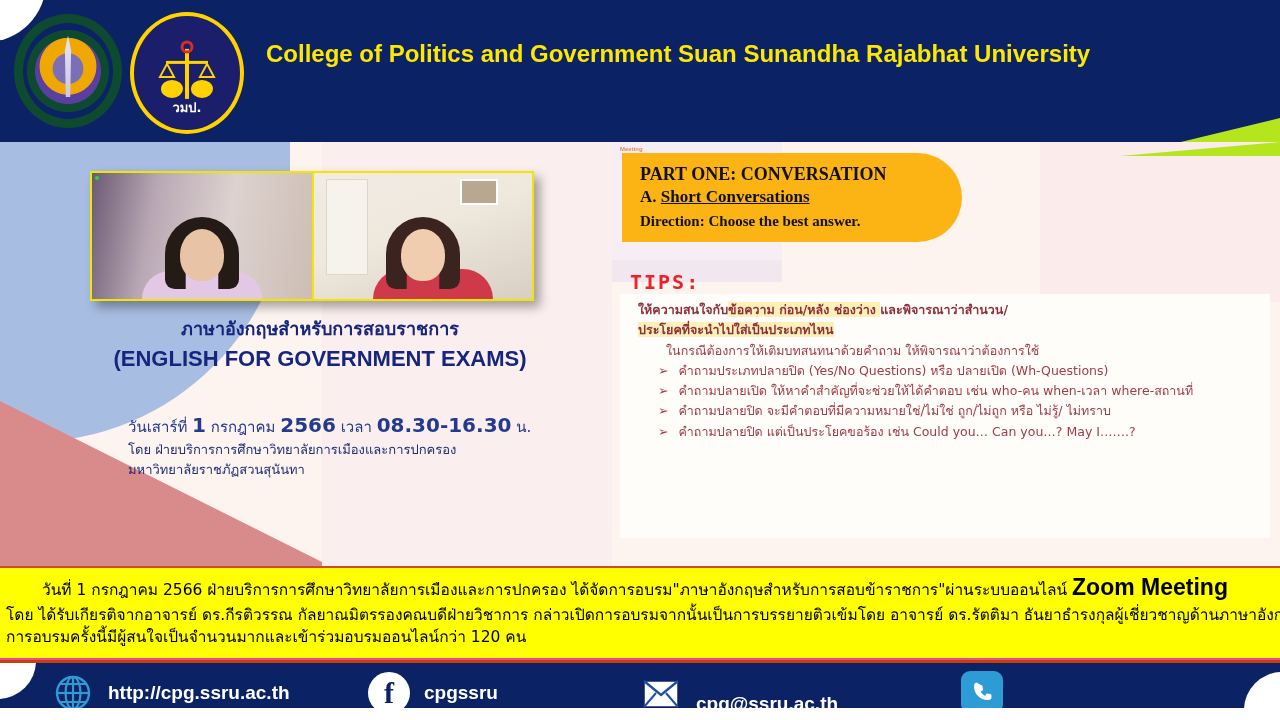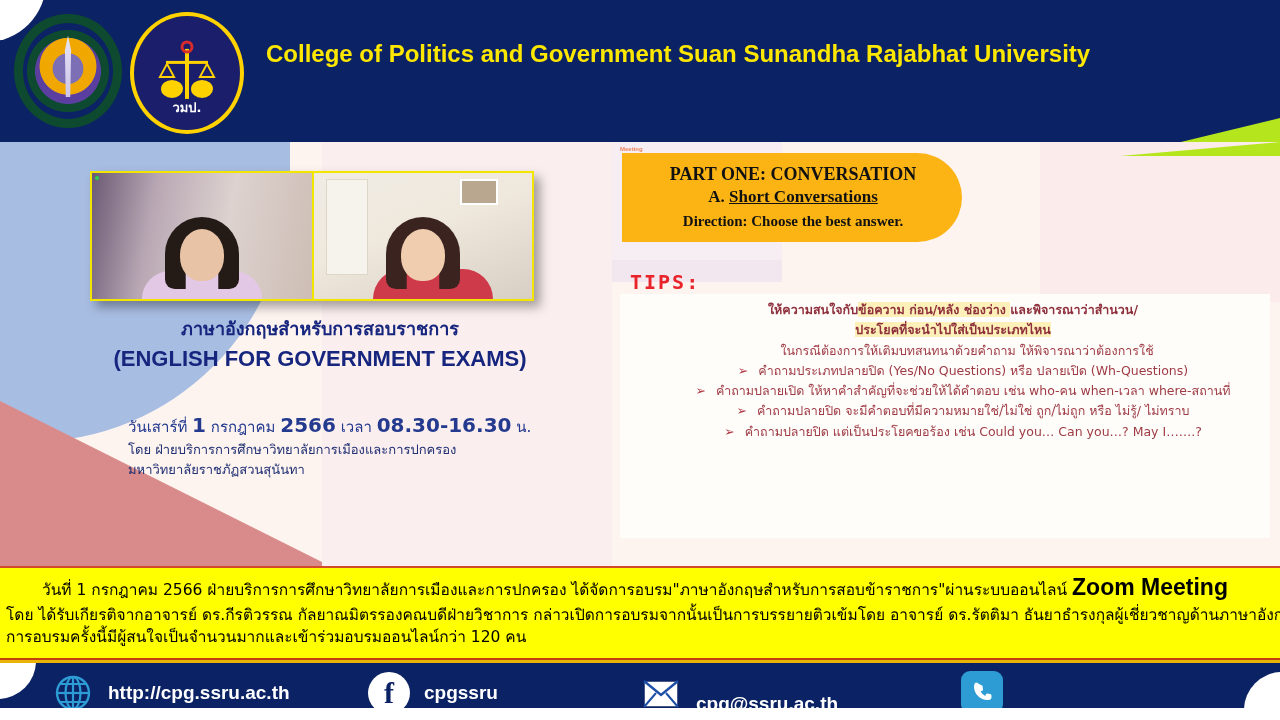--- a/index.html
+++ b/index.html
@@ -190,21 +190,21 @@
   }
   #event-datetime .big { font-size: 20px; font-weight: bold; }
   .detail-line {
     color: #1f2f72; font-size: 13px; line-height: 1.55;
     font-family: "DejaVu Sans", sans-serif;
   }
 
   
   #slide-panel {
     position: absolute; left: 612px; top: 0; width: 668px; height: 424px;
-    background: #fdf3ef; overflow: hidden; text-align: center;
+    background: #fdf3ef; overflow: hidden;
   }
   .slide-tint-a { position: absolute; left: 0; top: 0; width: 170px; height: 118px; background: #f6eef2; }
   .slide-tint-b { position: absolute; left: 0; top: 118px; width: 170px; height: 22px; background: #f2e7ef; }
   .slide-tint-c { position: absolute; right: 0; top: 0; width: 240px; height: 160px; background: #fbebeb; }
   .slide-white { position: absolute; left: 8px; right: 10px; top: 152px; bottom: 28px; background: #fffdfa; }
   .slide-green-wedge {
     position: absolute; right: 0; top: 0; width: 160px; height: 14px;
     background: #b5e61d; clip-path: polygon(100% 0%, 100% 100%, 0% 100%);
   }
   #slide-corner-label {
@@ -245,37 +245,37 @@
   .tip-line .hl { background: #fdf0b8; }
   .tip-line.indent { padding-left: 28px; }
   .tip-line.bullet { padding-left: 4px; margin-left: 16px; }
   .tip-line.bullet .arrow { color: #b03a46; font-weight: bold; margin-right: 10px; }
 
   
   #caption-bar {
     position: absolute; left: 0; top: 566px; width: 1280px; height: 94px;
     background: #ffff00;
     border-top: 2px solid #d14b2a;
-    border-bottom: 2px solid #c2410c;
+    border-bottom: 2px solid #ec4899;
     padding: 3px 16px 0 6px;
   }
   .cap-line {
     color: #000000; font-size: 15.5px; line-height: 1.42;
     font-family: "DejaVu Sans", sans-serif; white-space: nowrap;
   }
   #cap-line-1 { text-align: center; }
   #cap-line-1 .zoom { font-size: 23px; font-weight: bold; font-family: "Liberation Sans", sans-serif; }
   #cap-line-2 { text-align: left; }
   #cap-line-3 { text-align: left; }
 
   
   #footer-bar {
     position: absolute; left: 0; top: 660px; width: 1280px; height: 48px;
     background: #0b2265;
-    border-top: 3px solid #eab308;
+    border-top: 3px solid #c2410c;
     overflow: hidden;
     padding-left: 29px;
   }
   #footer-bar::before {
     content: ""; position: absolute; left: -2px; top: -2px;
     width: 38px; height: 38px; background: #ffffff;
     border-bottom-right-radius: 40px;
   }
   #footer-bar::after {
     content: ""; position: absolute; right: -2px; bottom: -2px;

